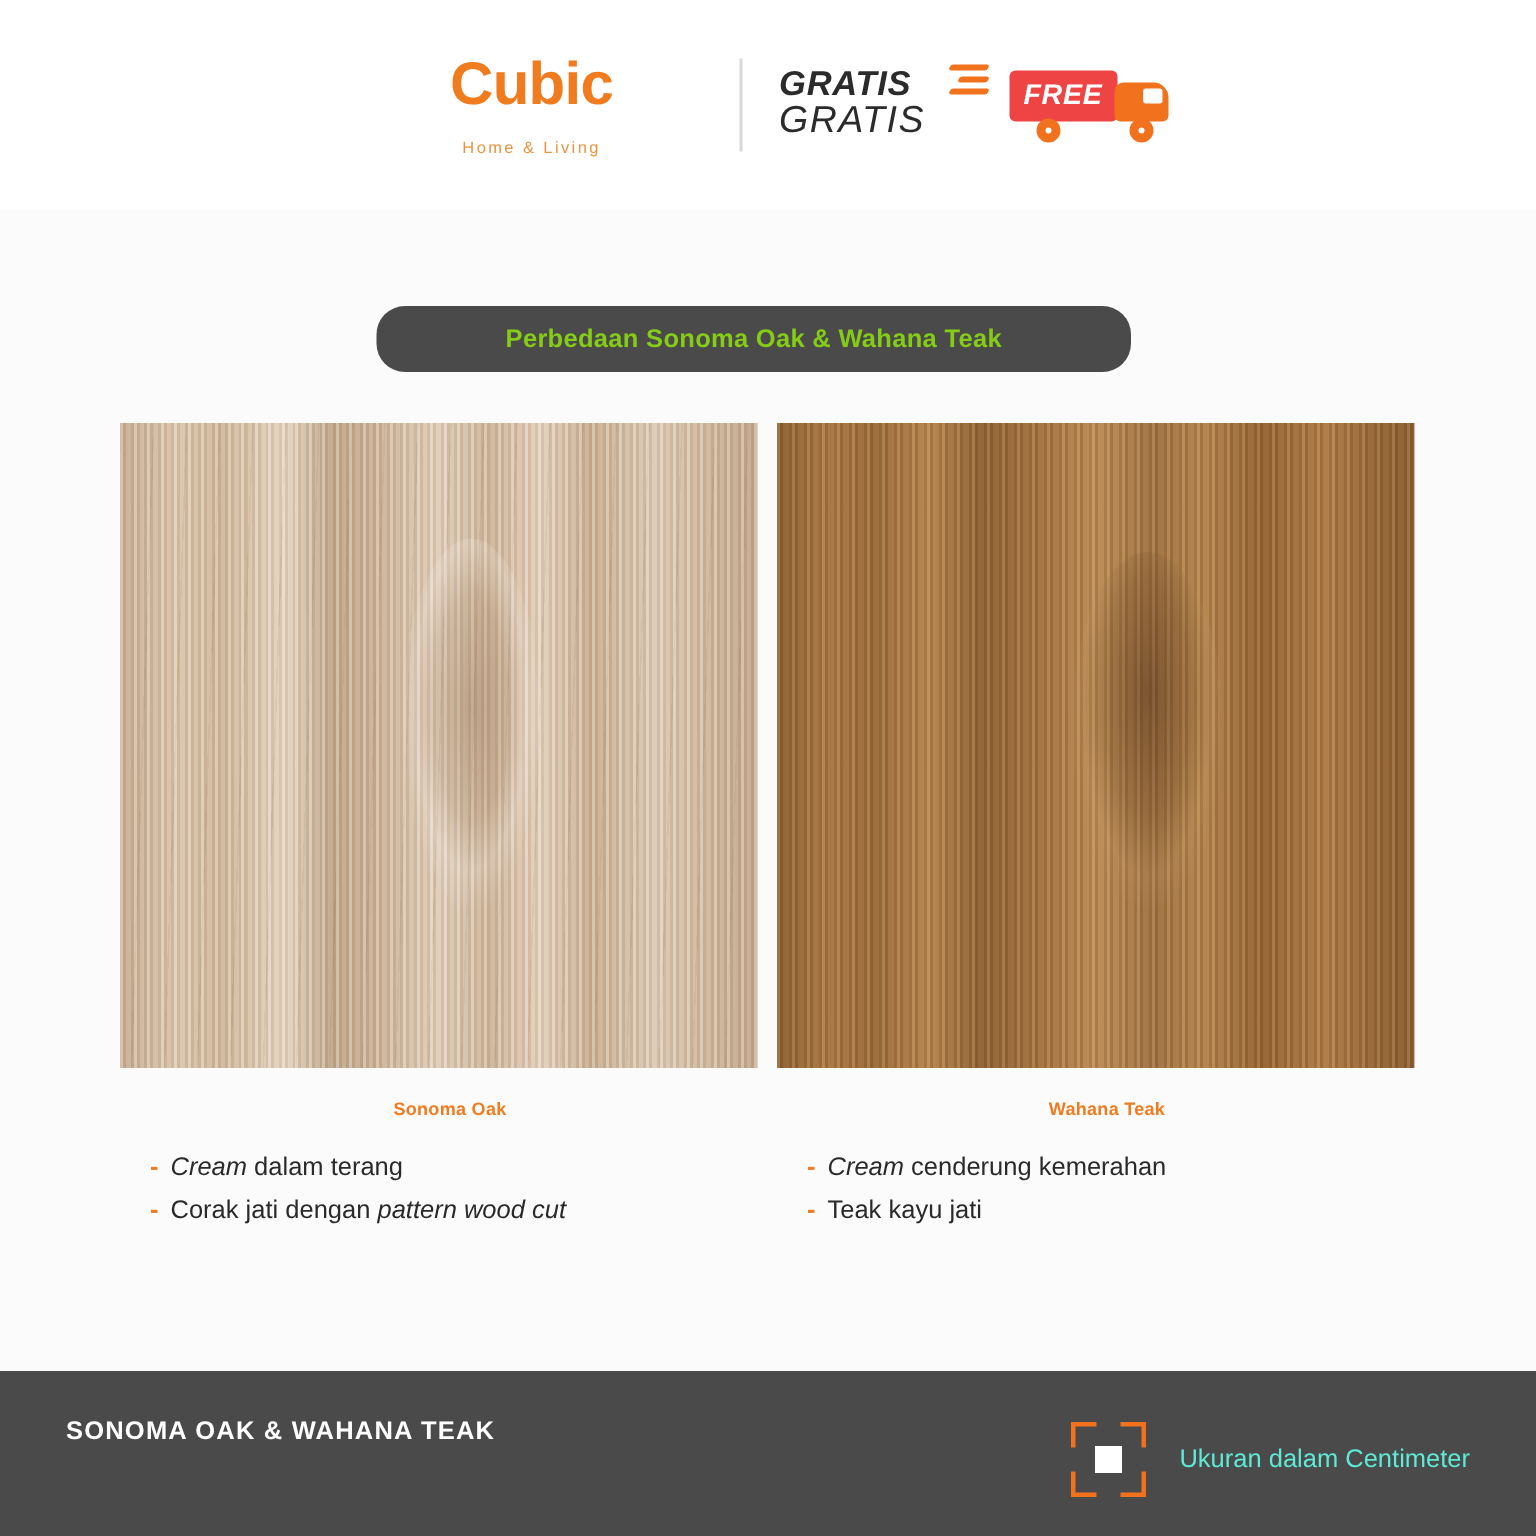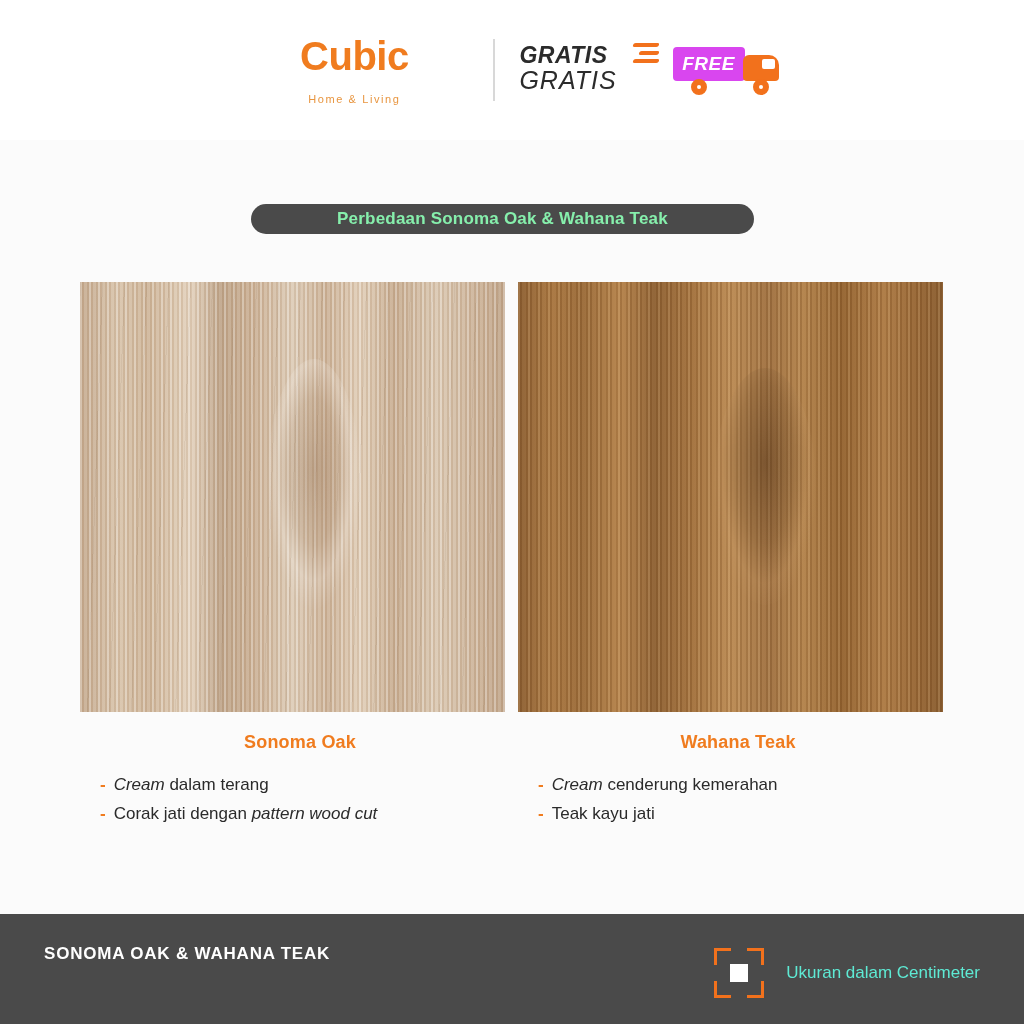--- a/index.html
+++ b/index.html
@@ -93,21 +93,21 @@
 
   .truck {
     position: relative;
     width: 112px;
     height: 54px;
   }
   .truck .box {
     position: absolute;
     left: 0; top: 4px;
     width: 72px; height: 34px;
-    background: #d946ef;
+    background: #ef4444;
     border-radius: 4px;
     color: #fff;
     font-size: 19px;
     font-weight: bold;
     font-style: italic;
     display: flex;
     align-items: center;
     justify-content: center;
     letter-spacing: 0.5px;
   }
@@ -140,24 +140,24 @@
     left:3px; top:3px;
     width:4px;height:4px;border-radius:50%;background:#fff;
   }
   .truck .wheel.w1 { left: 18px; }
   .truck .wheel.w2 { left: 80px; }
 
   
   .title-pill {
     position: absolute;
     left: 251px; top: 204px;
-    width: 503px; height: 30px;
+    width: 503px; height: 44px;
     background: #4a4a4a;
     border-radius: 19px;
-    color: #86efac;
+    color: #84cc16;
     font-size: 17px;
     font-weight: bold;
     display: flex;
     align-items: center;
     justify-content: center;
     letter-spacing: 0.2px;
   }
 
   
   .swatch {
@@ -234,21 +234,21 @@
   .col {
     position: absolute;
     top: 732px;
     width: 440px;
   }
   .col.left  { left: 80px; }
   .col.right { left: 518px; }
 
   .col-title {
     text-align: center;
-    font-size: 18px;
+    font-size: 12px;
     font-weight: bold;
     color: #F07C1F;
     letter-spacing: 0.2px;
   }
   .bullets {
     margin-top: 18px;
     list-style: none;
     padding-left: 20px;
   }
   .bullets li {

